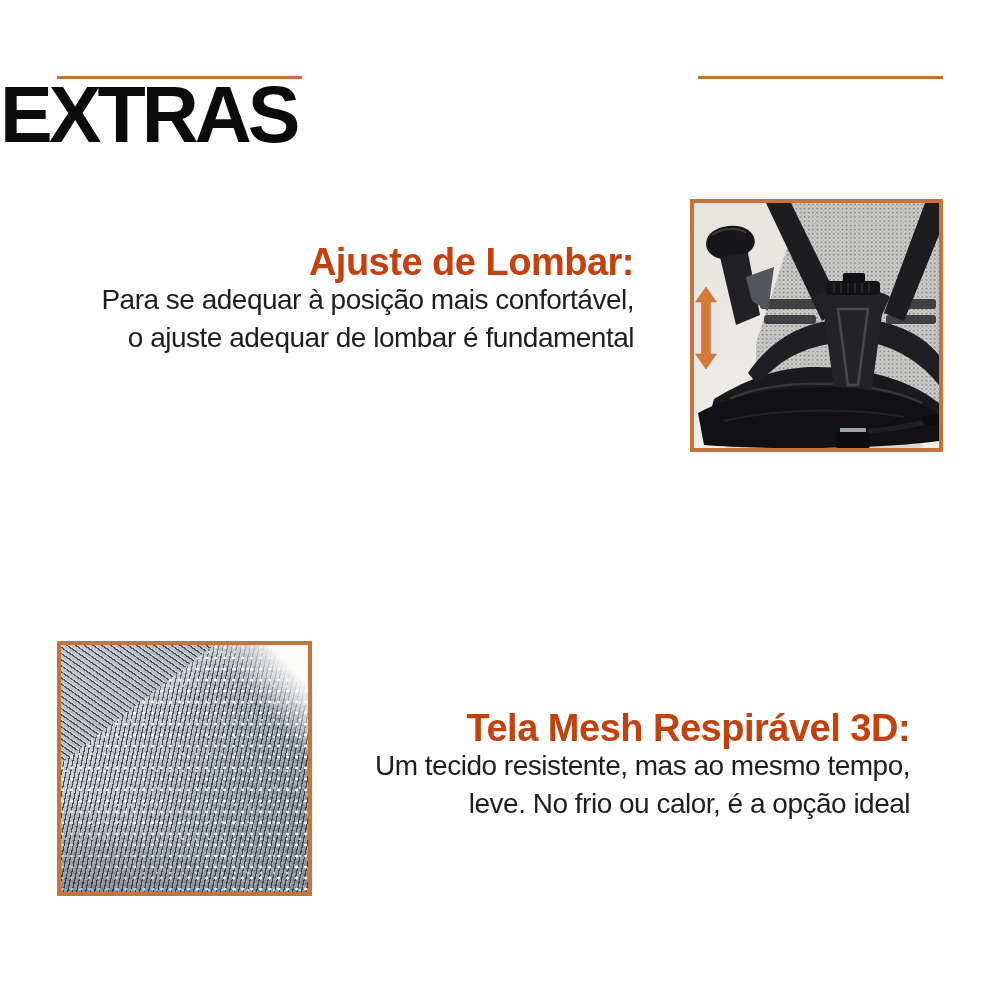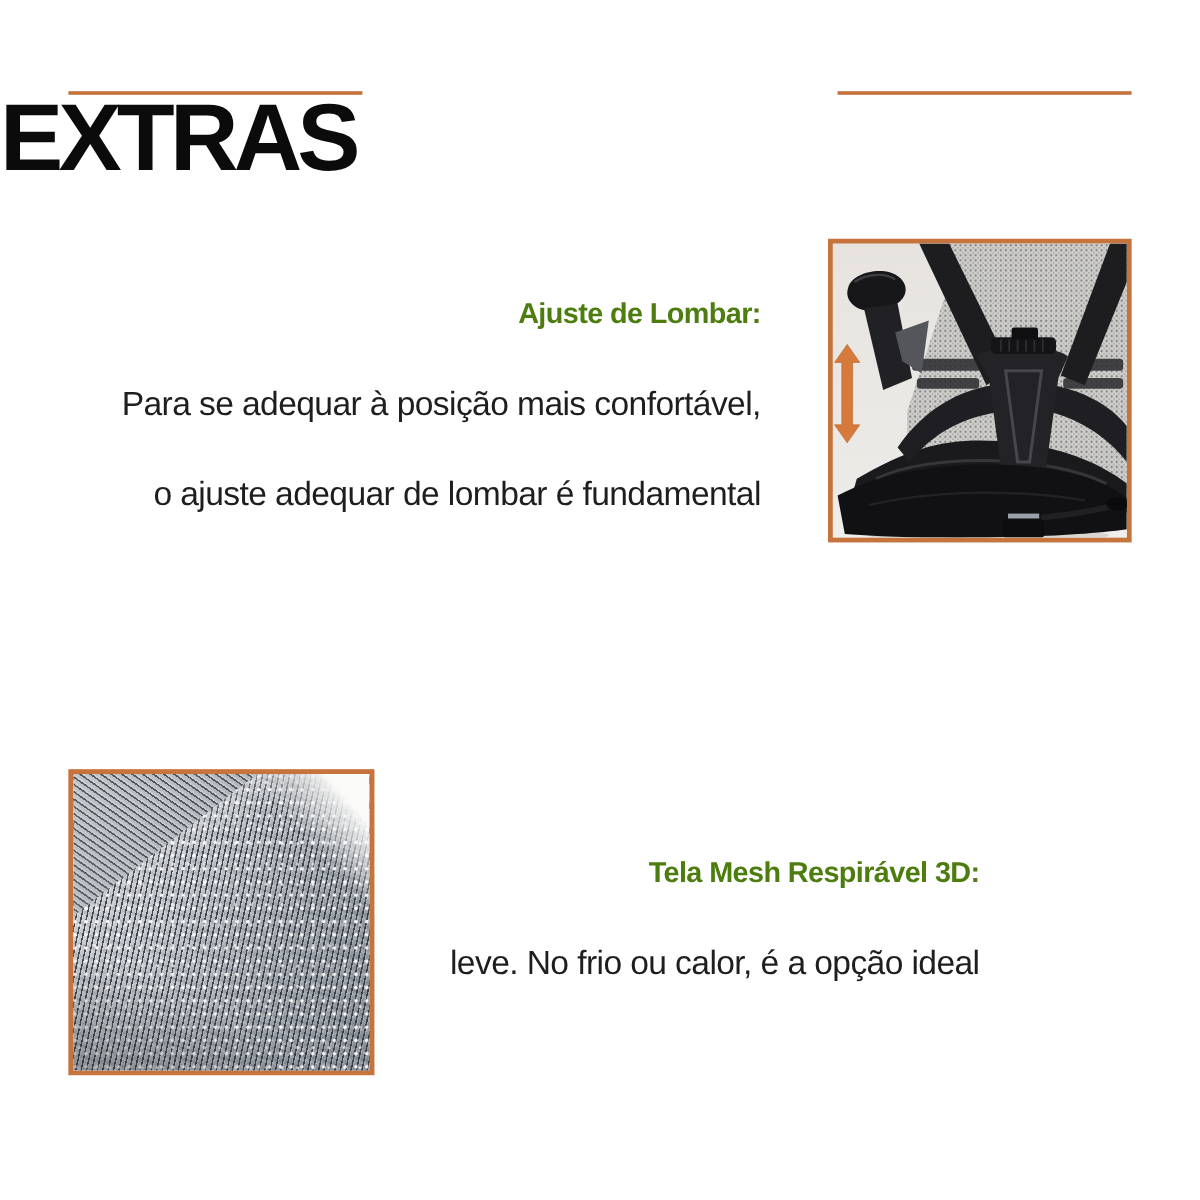--- a/index.html
+++ b/index.html
@@ -17,22 +17,22 @@
     text-align:left;
     font-size:79px;font-weight:700;letter-spacing:-4px;line-height:1;
     color:#0b0b0b;
   }
   .rule{position:absolute;top:76px;height:3px;background:#c4713a;}
   .rule-left{left:57px;width:245px;}
   .rule-right{left:698px;width:245px;}
 
   
   .tblock{position:absolute;}
-  .tblock .heading{font-size:24px;font-weight:700;line-height:38px;letter-spacing:-0.5px;color:#4d7c0f;}
-  .tblock .bline{display:block;font-size:28px;font-weight:400;line-height:38px;letter-spacing:-0.5px;color:#1e1e1e;margin-top:37px;}
+  .tblock .heading{font-size:38px;font-weight:700;line-height:38px;letter-spacing:-0.5px;color:#c2410c;}
+  .tblock .bline{display:block;font-size:28px;font-weight:400;line-height:38px;letter-spacing:-0.5px;color:#1e1e1e;}
   .lumbar-text{top:243px;right:366px;text-align:right;}
   .mesh-text{top:709px;left:375px;text-align:right;}
 
   
   .figure{position:absolute;border:4px solid #c7743c;box-sizing:border-box;background:#eae7e3;}
   .chair-figure{left:690px;top:199px;width:253px;height:253px;}
   .meshbox-figure{left:57px;top:641px;width:255px;height:255px;}
   .figure svg{display:block;width:100%;height:100%;}
 
   
@@ -127,16 +127,17 @@
   </div>
 
   <div class="figure meshbox-figure">
     <div class="mesh-photo">
       <div class="mesh-fold"></div>
     </div>
   </div>
 
   <div class="tblock mesh-text">
     <div class="heading">Tela Mesh Respirável 3D:</div>
+    <span class="bline">Um tecido resistente, mas ao mesmo tempo,</span>
     <span class="bline">leve. No frio ou calor, é a opção ideal</span>
   </div>
 
 </div>
 
 </body></html>

